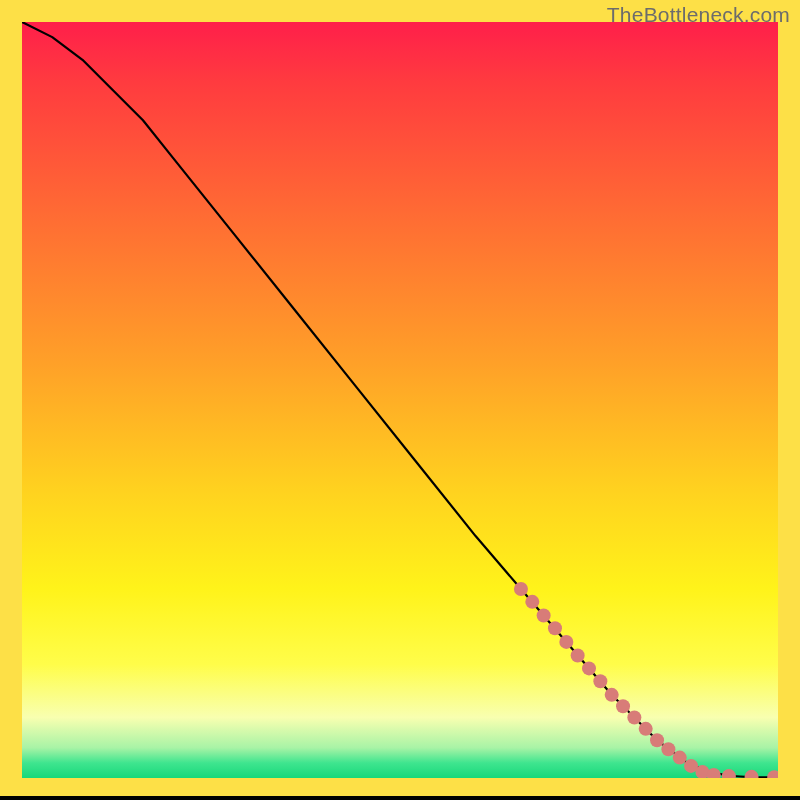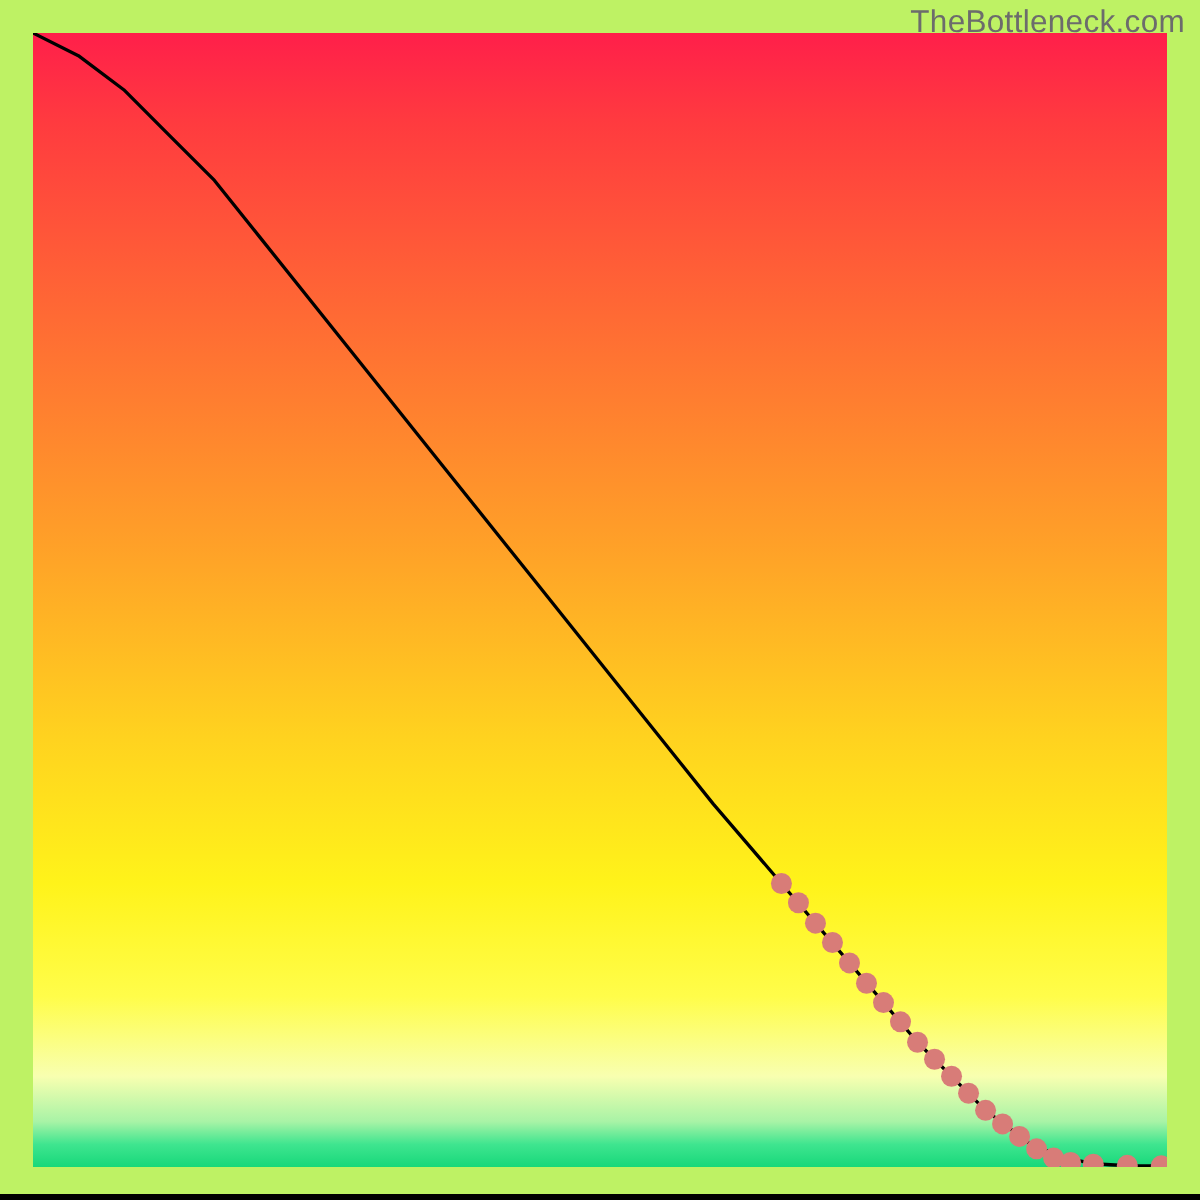--- a/index.html
+++ b/index.html
@@ -8,21 +8,21 @@
     width: 800px;
     height: 800px;
     background: #000;
     overflow: hidden;
     font-family: Arial, Helvetica, sans-serif;
   }
   .frame {
     position: relative;
     width: 800px;
     height: 796px;
-    background: #bef264;
+    background: #fde047;
   }
   .plot-area {
     position: absolute;
     left: 22px;
     top: 22px;
     width: 756px;
     height: 756px;
     
     background: linear-gradient(
       to bottom,

